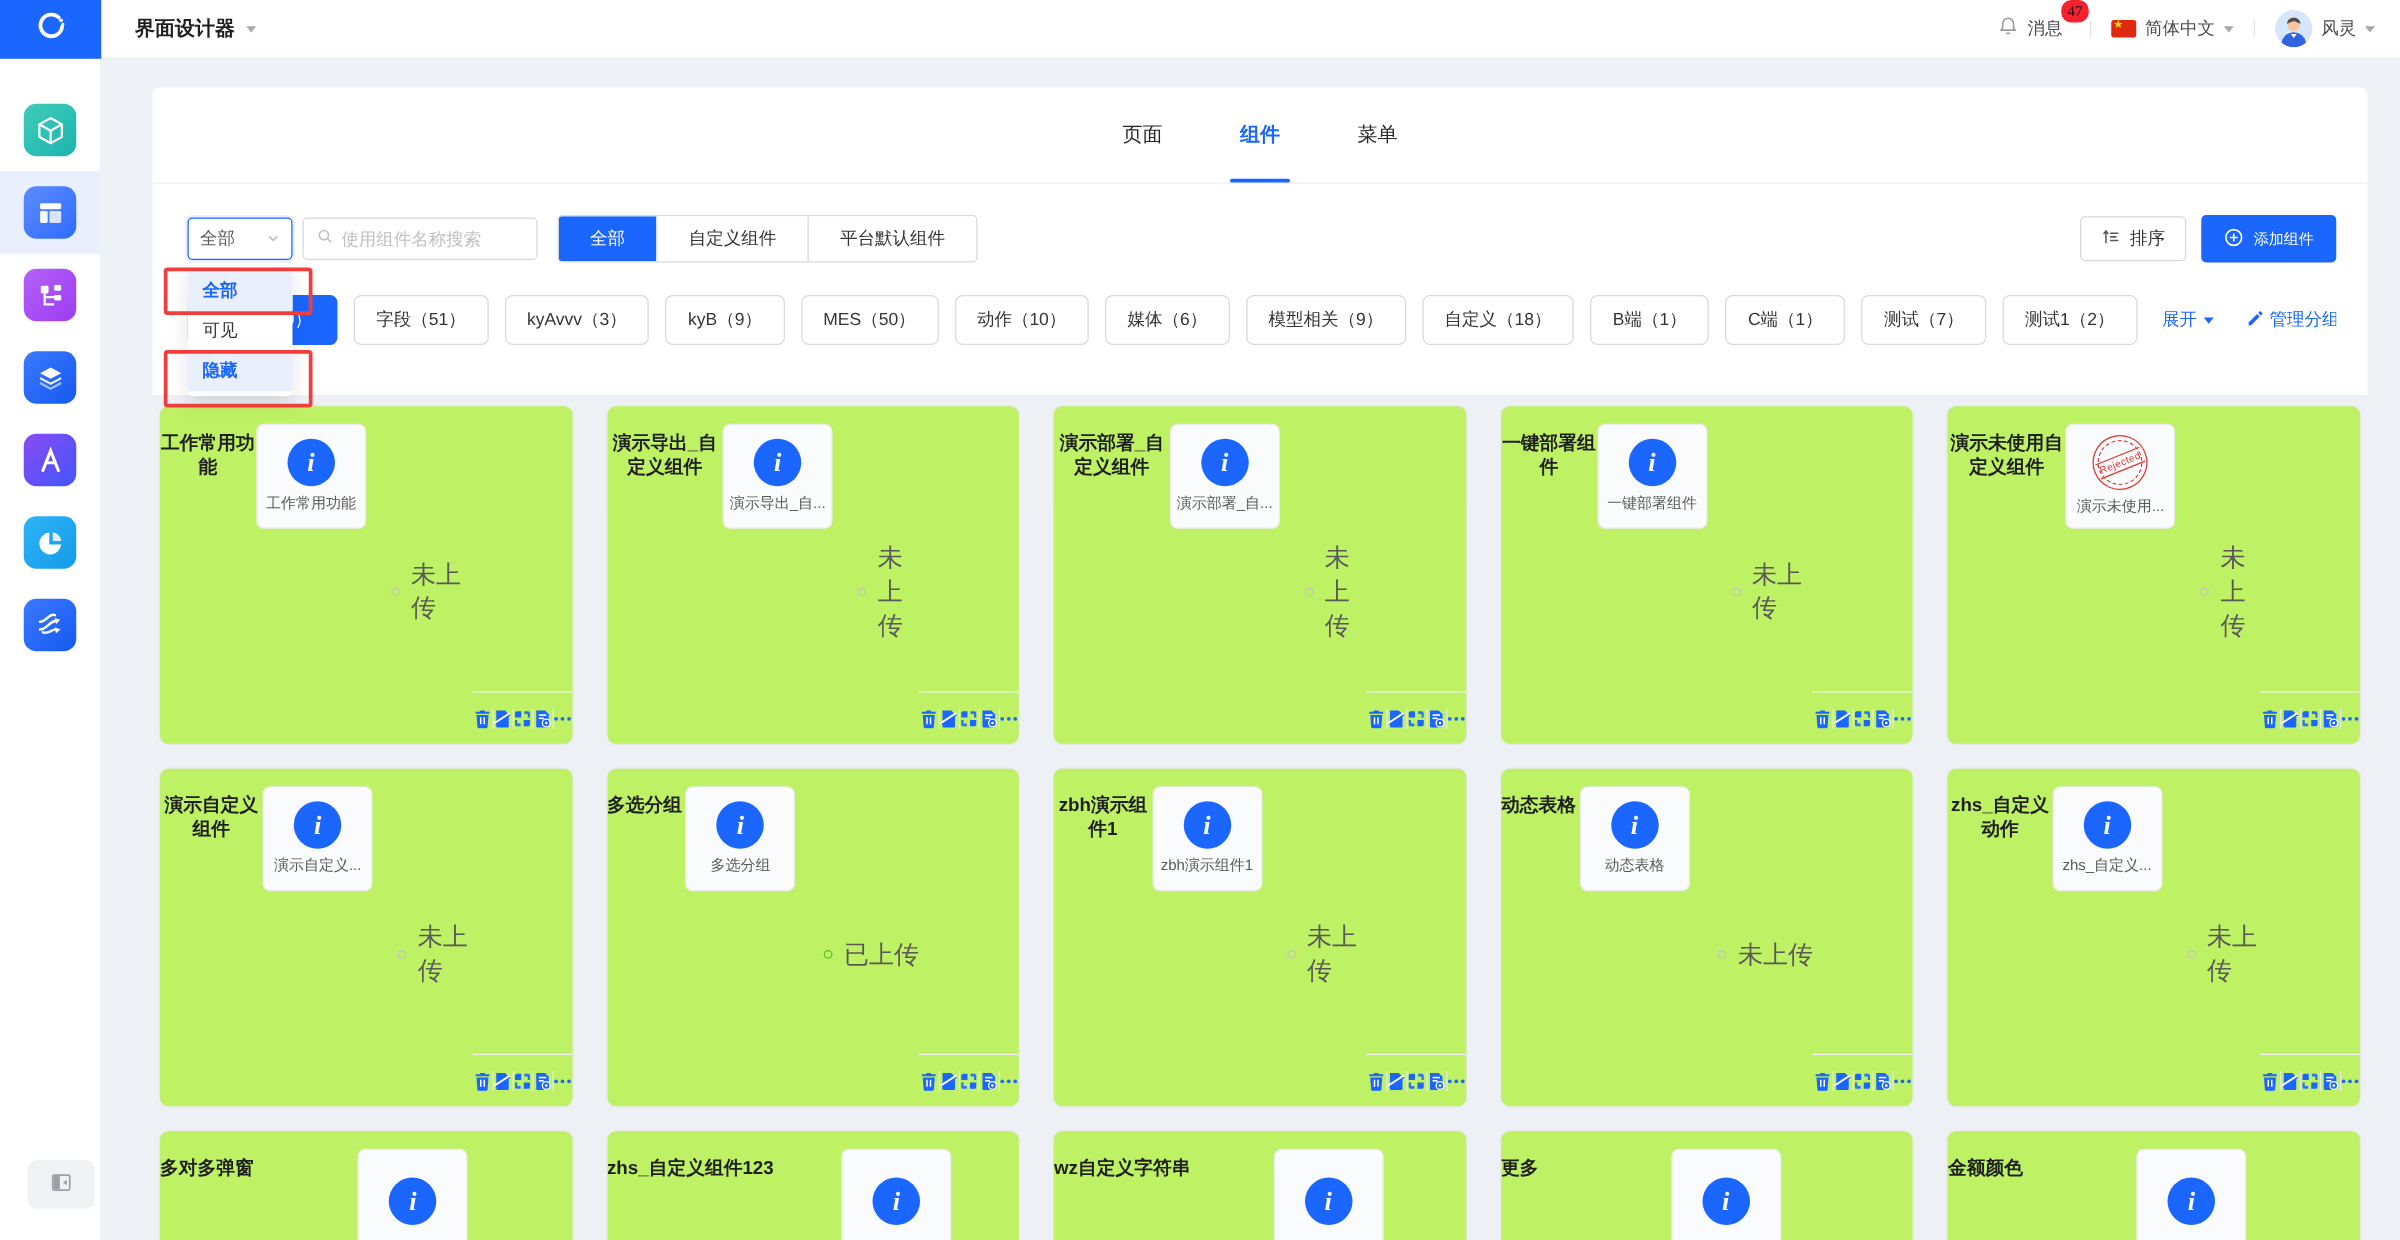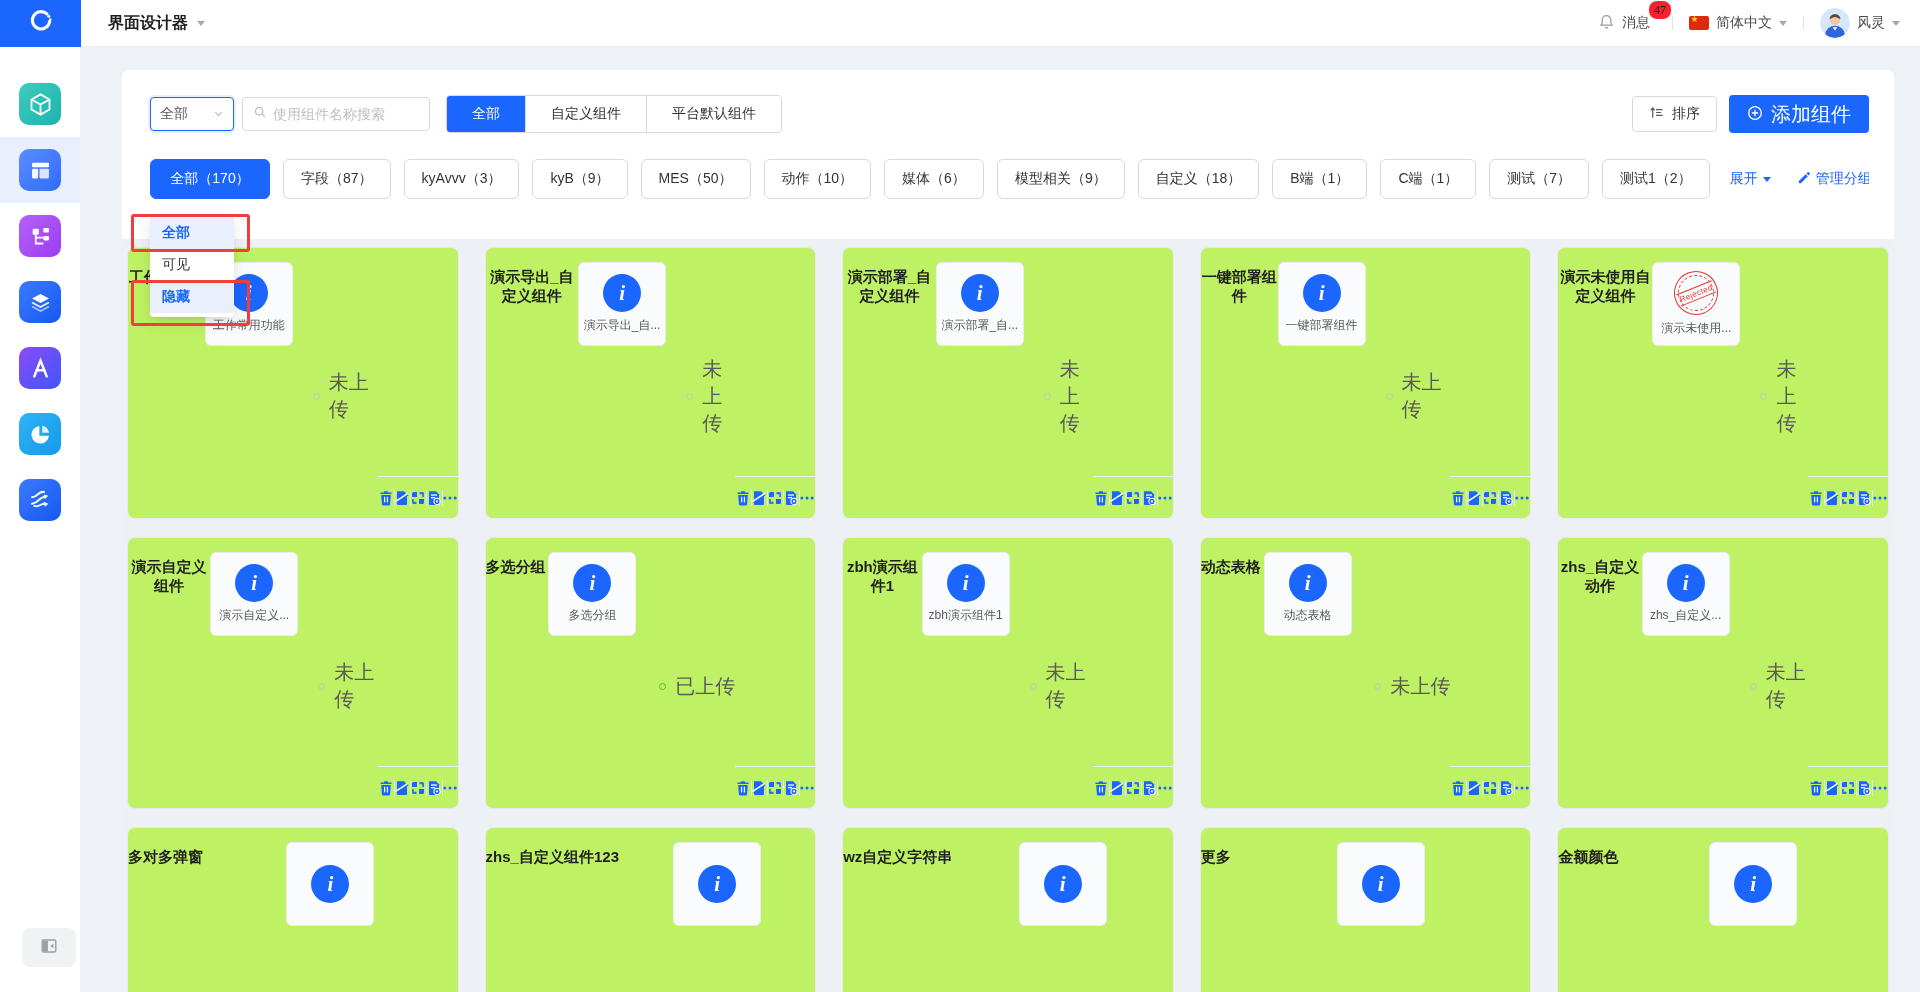--- a/index.html
+++ b/index.html
@@ -57,21 +57,21 @@
                 display:flex; align-items:center; gap:6px; padding:12px 10px; background:#fff; }
   .search-box input { border:none; outline:none; width:100%; font-size:14px; color:#333; font-family:inherit; }
   .search-box input::placeholder { color:#bfbfbf; }
   .segments { margin-left:16px; display:flex; height:38px; border:1px solid #d9d9d9; border-radius:4px; overflow:hidden; }
   .seg { padding:0 25px; font-size:14px; background:#fff; color:#333; border:none; border-left:1px solid #d9d9d9; cursor:pointer; font-family:inherit; }
   .seg:first-child { border-left:none; }
   .seg.active { background:#1a66ff; color:#fff; }
   .sort-btn { margin-left:auto; height:36px; padding:16px 16px; border:1px solid #d9d9d9; border-radius:4px; background:#fff;
               font-size:14px; color:#333; display:flex; align-items:center; gap:8px; cursor:pointer; font-family:inherit; }
   .add-btn { margin-left:12px; height:38px; padding:0 18px; border:none; border-radius:4px; background:#1a66ff; color:#fff;
-             font-size:20px; display:flex; align-items:center; gap:8px; cursor:pointer; font-family:inherit; }
+             font-size:12px; display:flex; align-items:center; gap:8px; cursor:pointer; font-family:inherit; }
 
   .chips-row { margin:26px 25px 0 28px; display:flex; align-items:center; overflow:hidden; }
   .chips { display:flex; gap:13px; flex-wrap:nowrap; }
   .chip { height:40px; padding:0 17px; display:flex; align-items:center; border:1px solid #d9d9d9; border-radius:6px;
           background:#fff; font-size:14px; color:#333; white-space:nowrap; cursor:pointer; }
   .chip.chip-active { background:#1a66ff; color:#fff; border-color:#1a66ff; min-width:120px; justify-content:center; }
   .expand-link { margin-left:20px; color:#1a66ff; font-size:14px; display:flex; align-items:center; gap:5px; cursor:pointer; white-space:nowrap; }
   .manage-link { margin-left:26px; color:#1a66ff; font-size:14px; display:flex; align-items:center; gap:4px; cursor:pointer; white-space:nowrap; }
 
   
@@ -221,20 +221,25 @@
     <button class="collapse-btn">
       <span><svg width="20" height="20" viewBox="0 0 20 20">
             <rect x="3.2" y="4" width="13.6" height="12" rx="1.2" fill="none" stroke="#9aa0a6" stroke-width="1.4"></rect>
             <rect x="3.9" y="4.7" width="5" height="10.6" fill="#9aa0a6"></rect>
             <path d="M11.2 10l3.2-2.2v4.4z" fill="#9aa0a6"></path>
           </svg></span>
     </button>
   </aside>
 
   <section class="panel">
+    <nav class="tabs" id="tabs">
+        <div class="tab">页面</div>
+        <div class="tab active">组件</div>
+        <div class="tab">菜单</div>
+      </nav>
 
     <div class="filter-row">
       <div class="vis-select">
         <span>全部</span>
         <span><svg width="11" height="11" viewBox="0 0 12 12" fill="none" stroke="#bfbfbf" stroke-width="1.4">
               <path d="M2.5 4.5L6 8l3.5-3.5"></path>
             </svg></span>
       </div>
       <div class="search-box">
         <span><svg width="14" height="14" viewBox="0 0 16 16" fill="none" stroke="#bfbfbf" stroke-width="1.4">
@@ -260,21 +265,21 @@
               <circle cx="8" cy="8" r="6.3" fill="none" stroke="#fff" stroke-width="1.3"></circle>
               <path d="M8 4.8v6.4M4.8 8h6.4" stroke="#fff" stroke-width="1.3"></path>
             </svg></span>
         <span>添加组件</span>
       </button>
     </div>
 
     <div class="chips-row">
       <div class="chips" id="chips">
           <div class="chip chip-active">全部（170）</div>
-          <div class="chip">字段（87）</div>
+          <div class="chip">字段（51）</div>
           <div class="chip">kyAvvv（3）</div>
           <div class="chip">kyB（9）</div>
           <div class="chip">MES（50）</div>
           <div class="chip">动作（10）</div>
           <div class="chip">媒体（6）</div>
           <div class="chip">模型相关（9）</div>
           <div class="chip">自定义（18）</div>
           <div class="chip">B端（1）</div>
           <div class="chip">C端（1）</div>
           <div class="chip">测试（7）</div>

